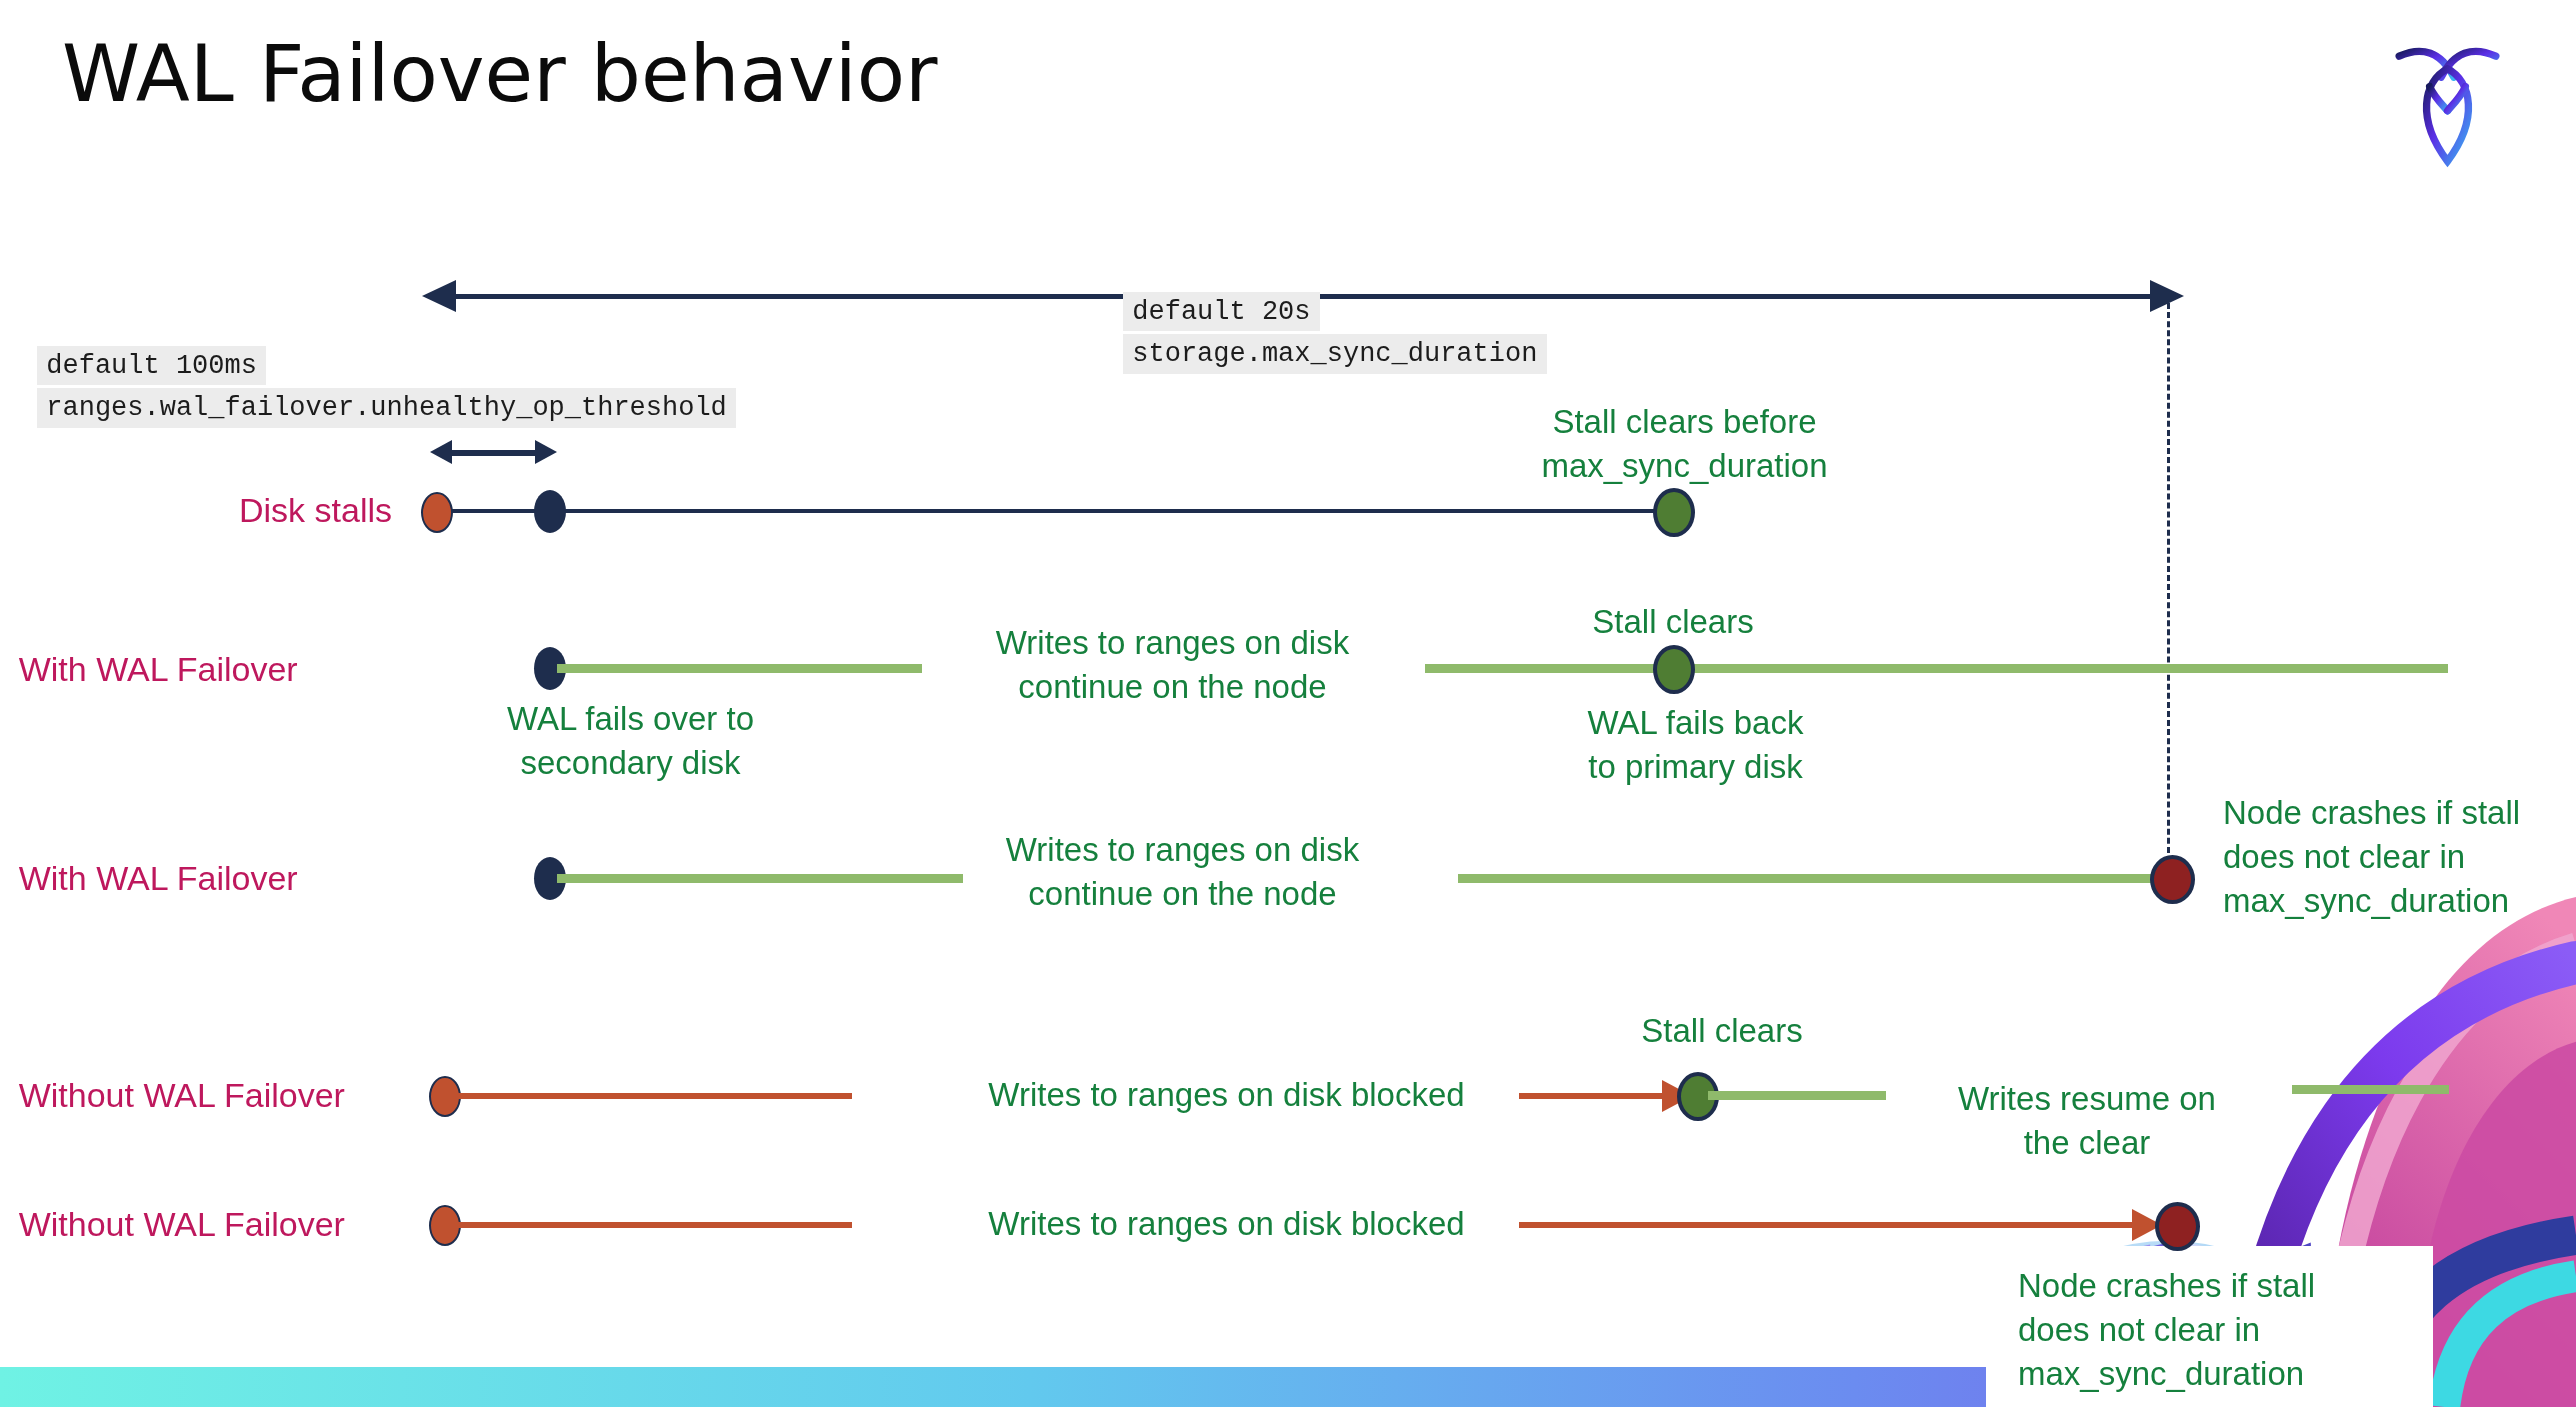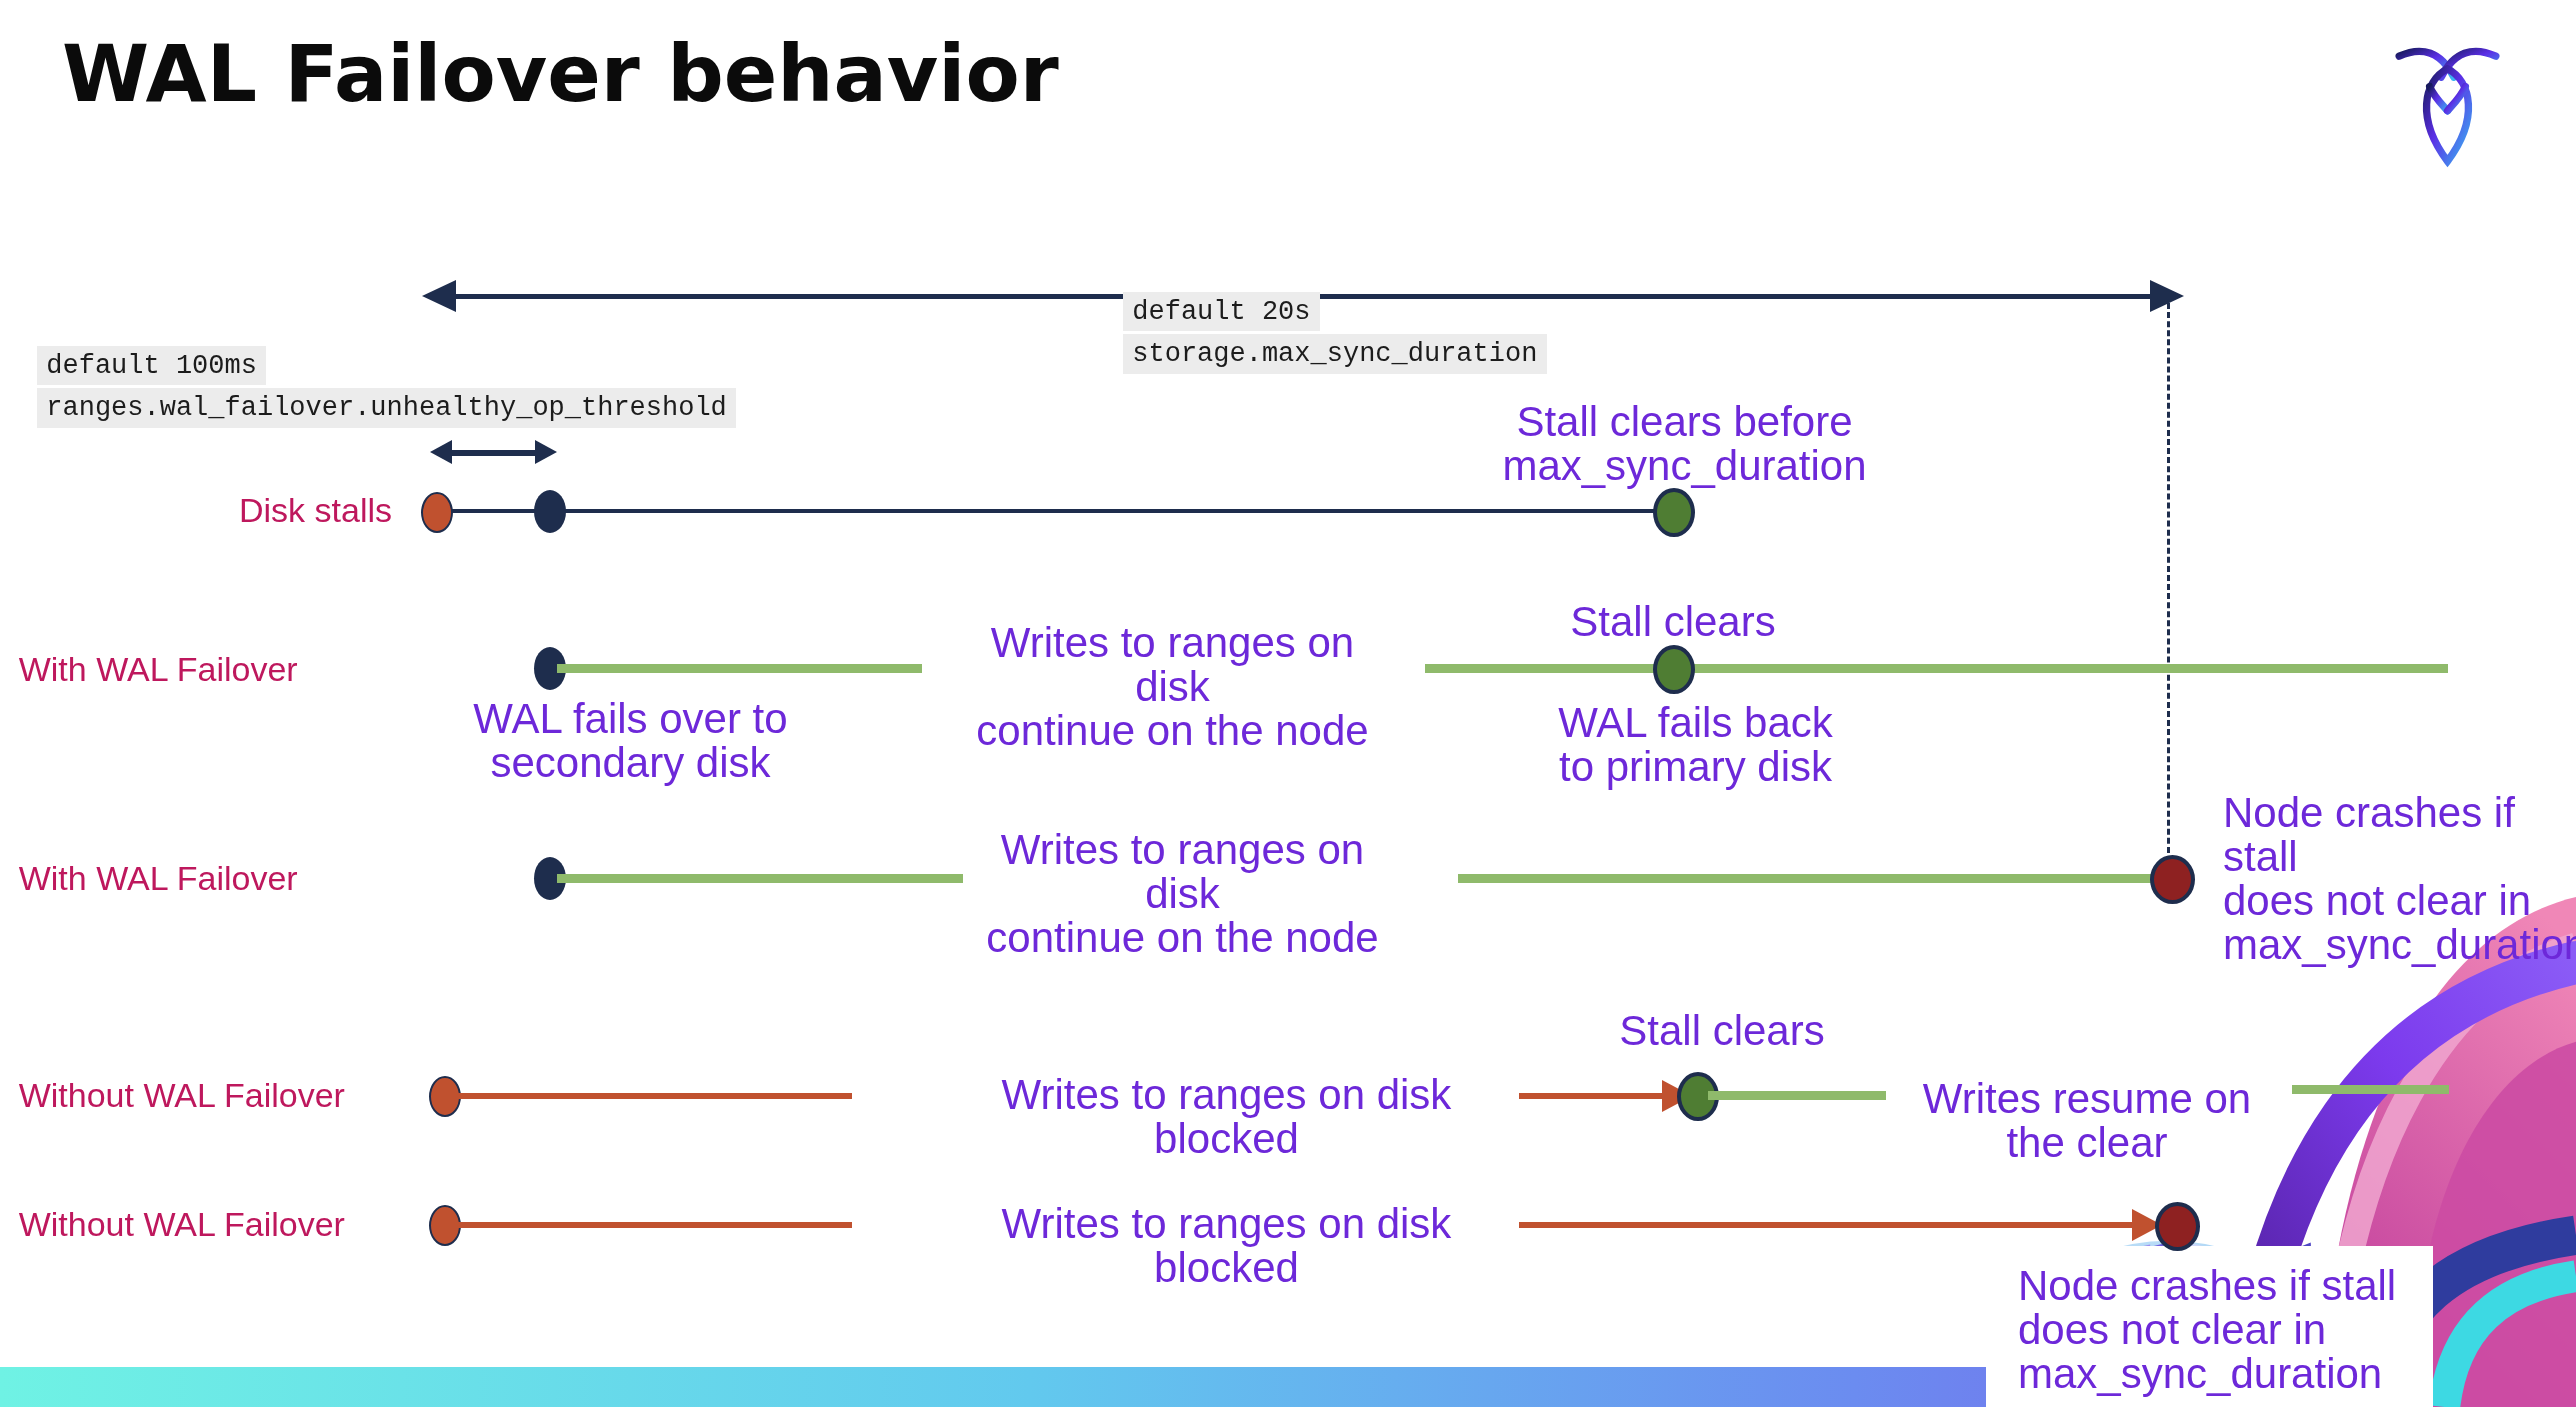--- a/index.html
+++ b/index.html
@@ -1,26 +1,26 @@
 <!DOCTYPE html>
 <html style="--navy: #1e2d4d; --green_line: #8fba6b; --green_dot: #4f7d33; --red: #c0512f; --maroon: #8e2121; --label_bg: #ececec;font-size:15px"><head>
 <meta charset="utf-8">
 <style>
   html,body{margin:0;padding:0;background:#fff;}
   .slide{position:relative;width:2576px;height:1408px;background:#fff;overflow:hidden;
          font-family:"Liberation Sans",sans-serif;color:#141414;}
   .abs{position:absolute;}
   
   .title{left:62px;top:28px;font-family:"DejaVu Sans","Liberation Sans",sans-serif;
-         font-weight:700;font-size:79px;letter-spacing:0px;color:#0b0b0b;z-index:6;}
+         font-weight:400;font-size:79px;letter-spacing:0px;color:#0b0b0b;z-index:6;}
   
   .cfg{z-index:6;font-family:"Liberation Mono","DejaVu Sans Mono",monospace;font-size:27px;line-height:32px;color:#1c1c1c;}
   .cfg span{display:inline-block;background:var(--label_bg);padding:3.7px 9.3px;margin-bottom:2.8px;}
   
-  .note{font-size:42px;line-height:44px;text-align:center;z-index:6;color:#6d28d9;}
+  .note{font-size:33px;line-height:44px;text-align:center;z-index:6;color:#15803d;}
   .note.left{text-align:left;}
   .rowlabel{font-size:34px;line-height:41px;text-align:right;z-index:6;color:#be185d;}
   
   .hline{height:3.7px;background:var(--navy);z-index:5;}
   .gline{height:9.3px;background:var(--green_line);z-index:5;}
   .rline{height:5.6px;background:var(--red);z-index:5;}
   .dash{width:0;border-left:3.7px dashed var(--navy);z-index:3;}
   
   .dot{border-radius:50%;z-index:5;}
   .dot.navy{width:32px;height:43px;background:var(--navy);}

